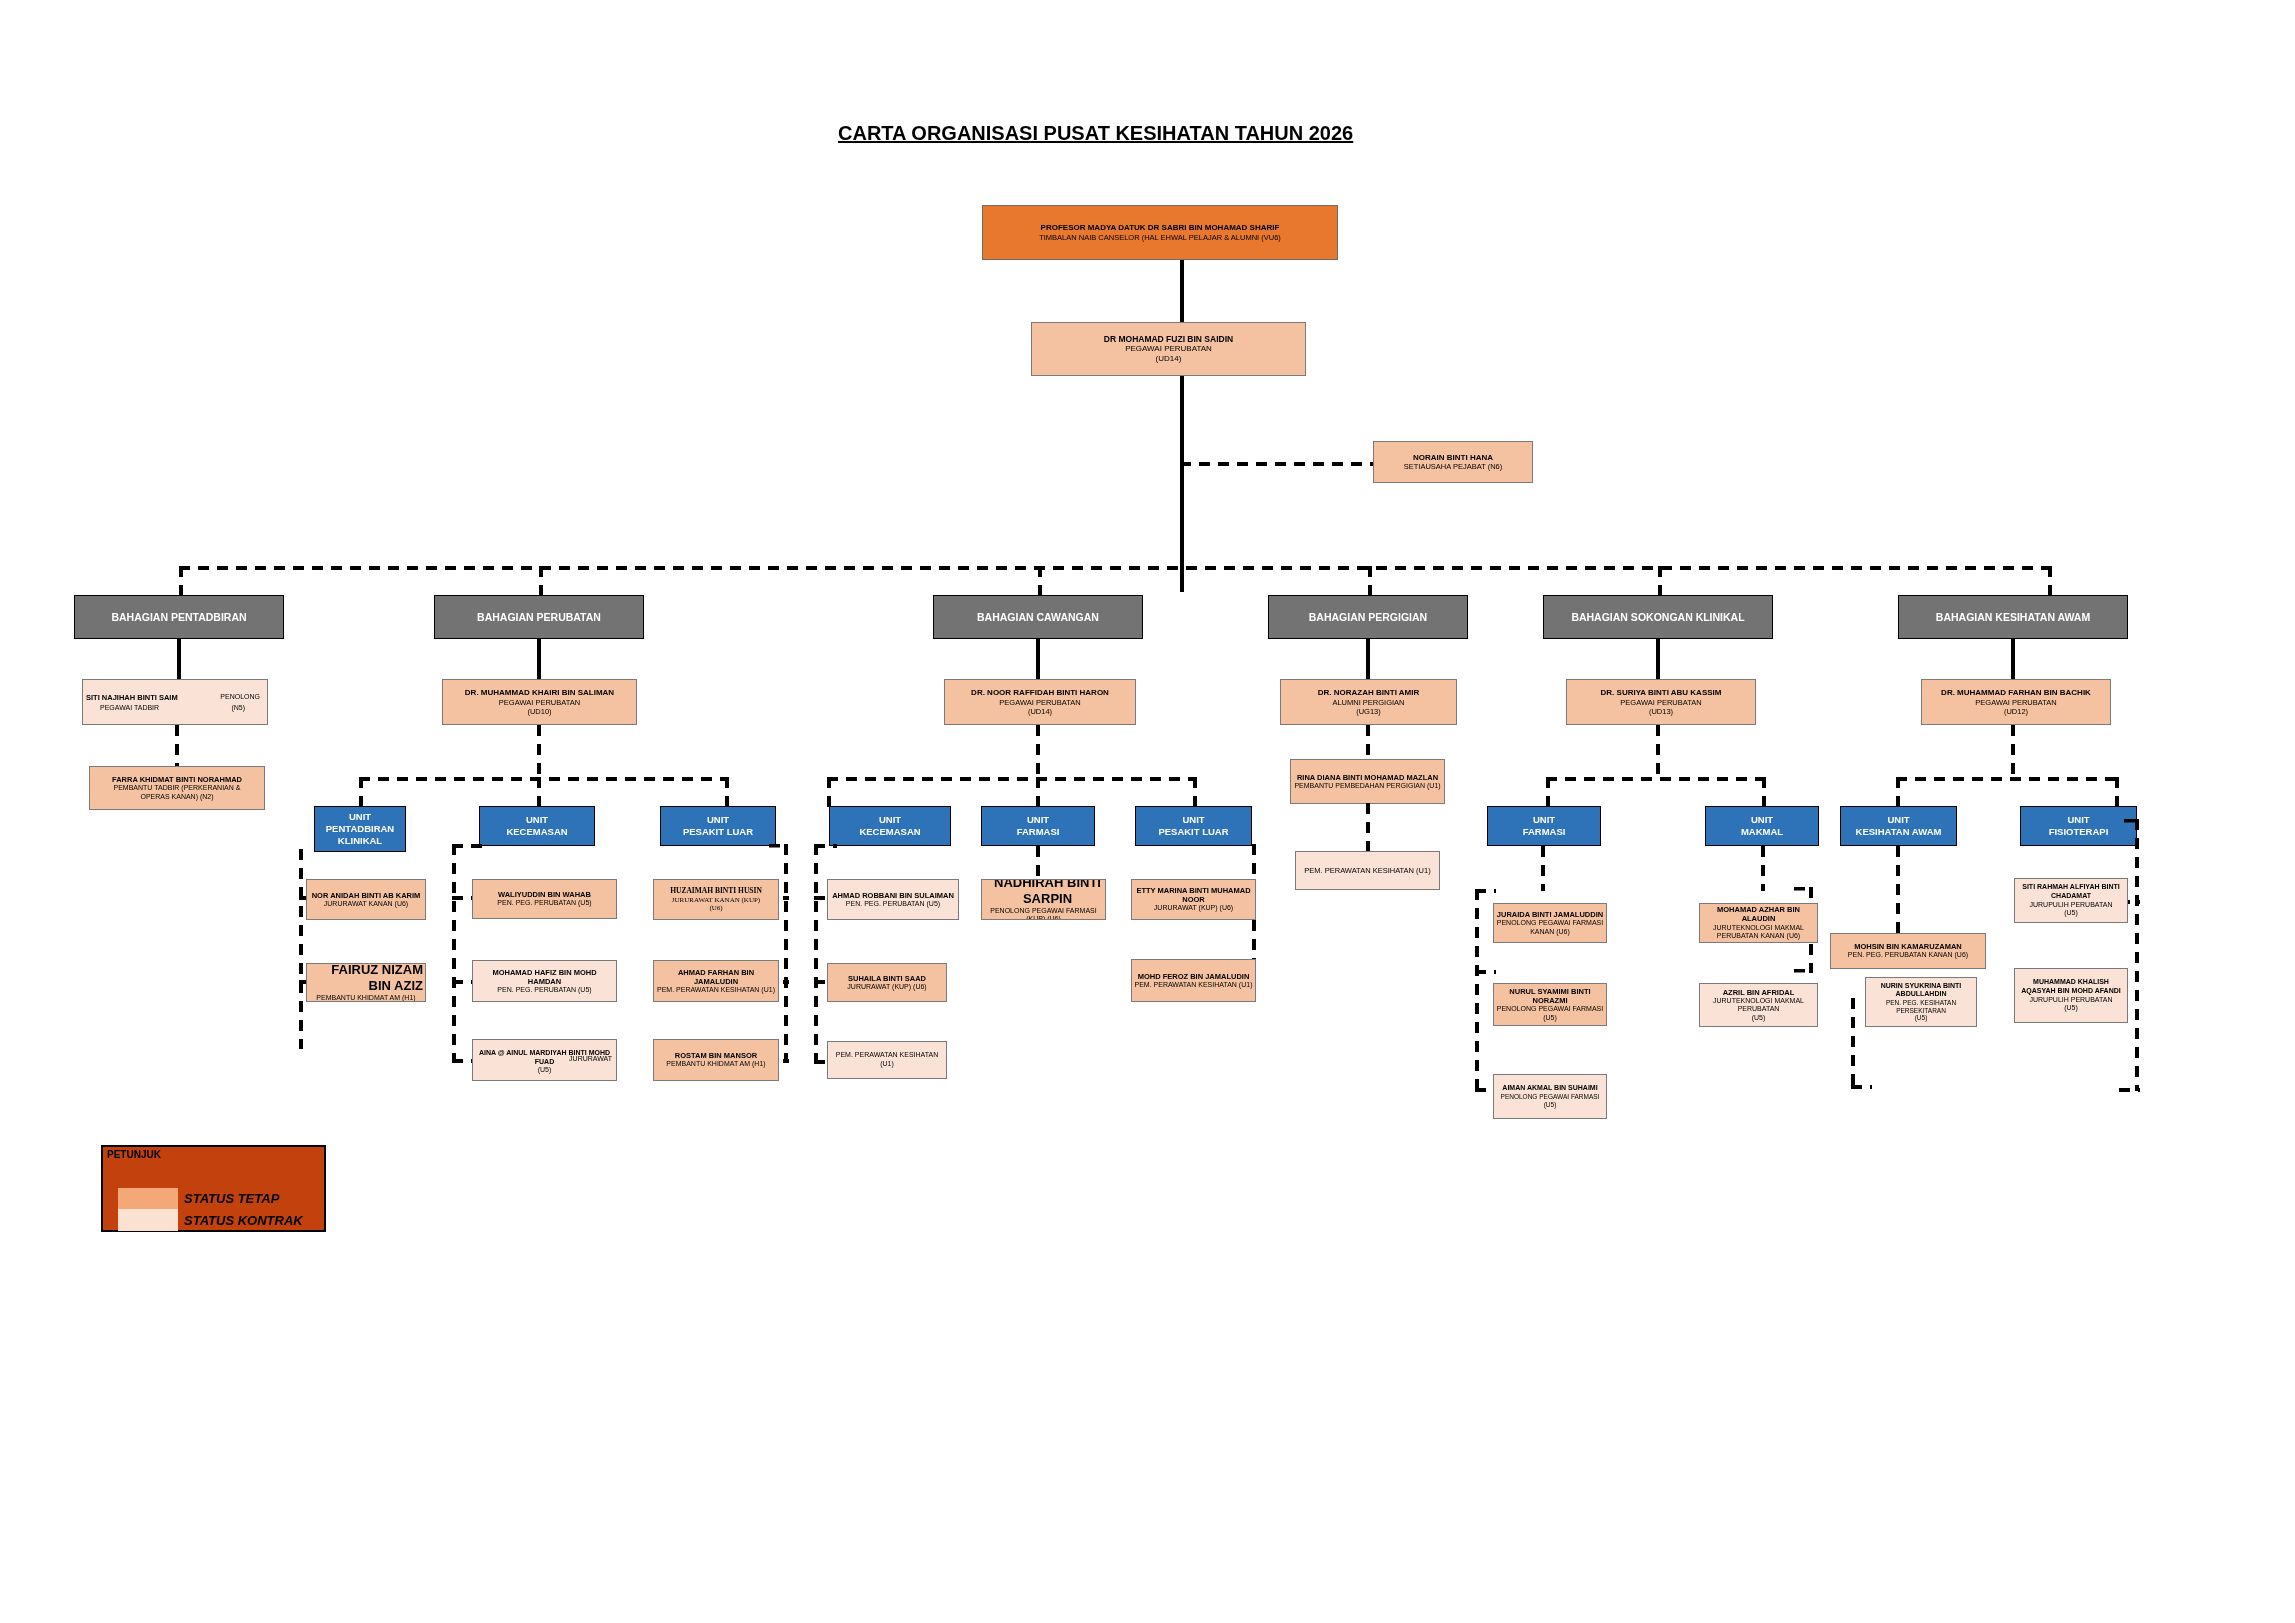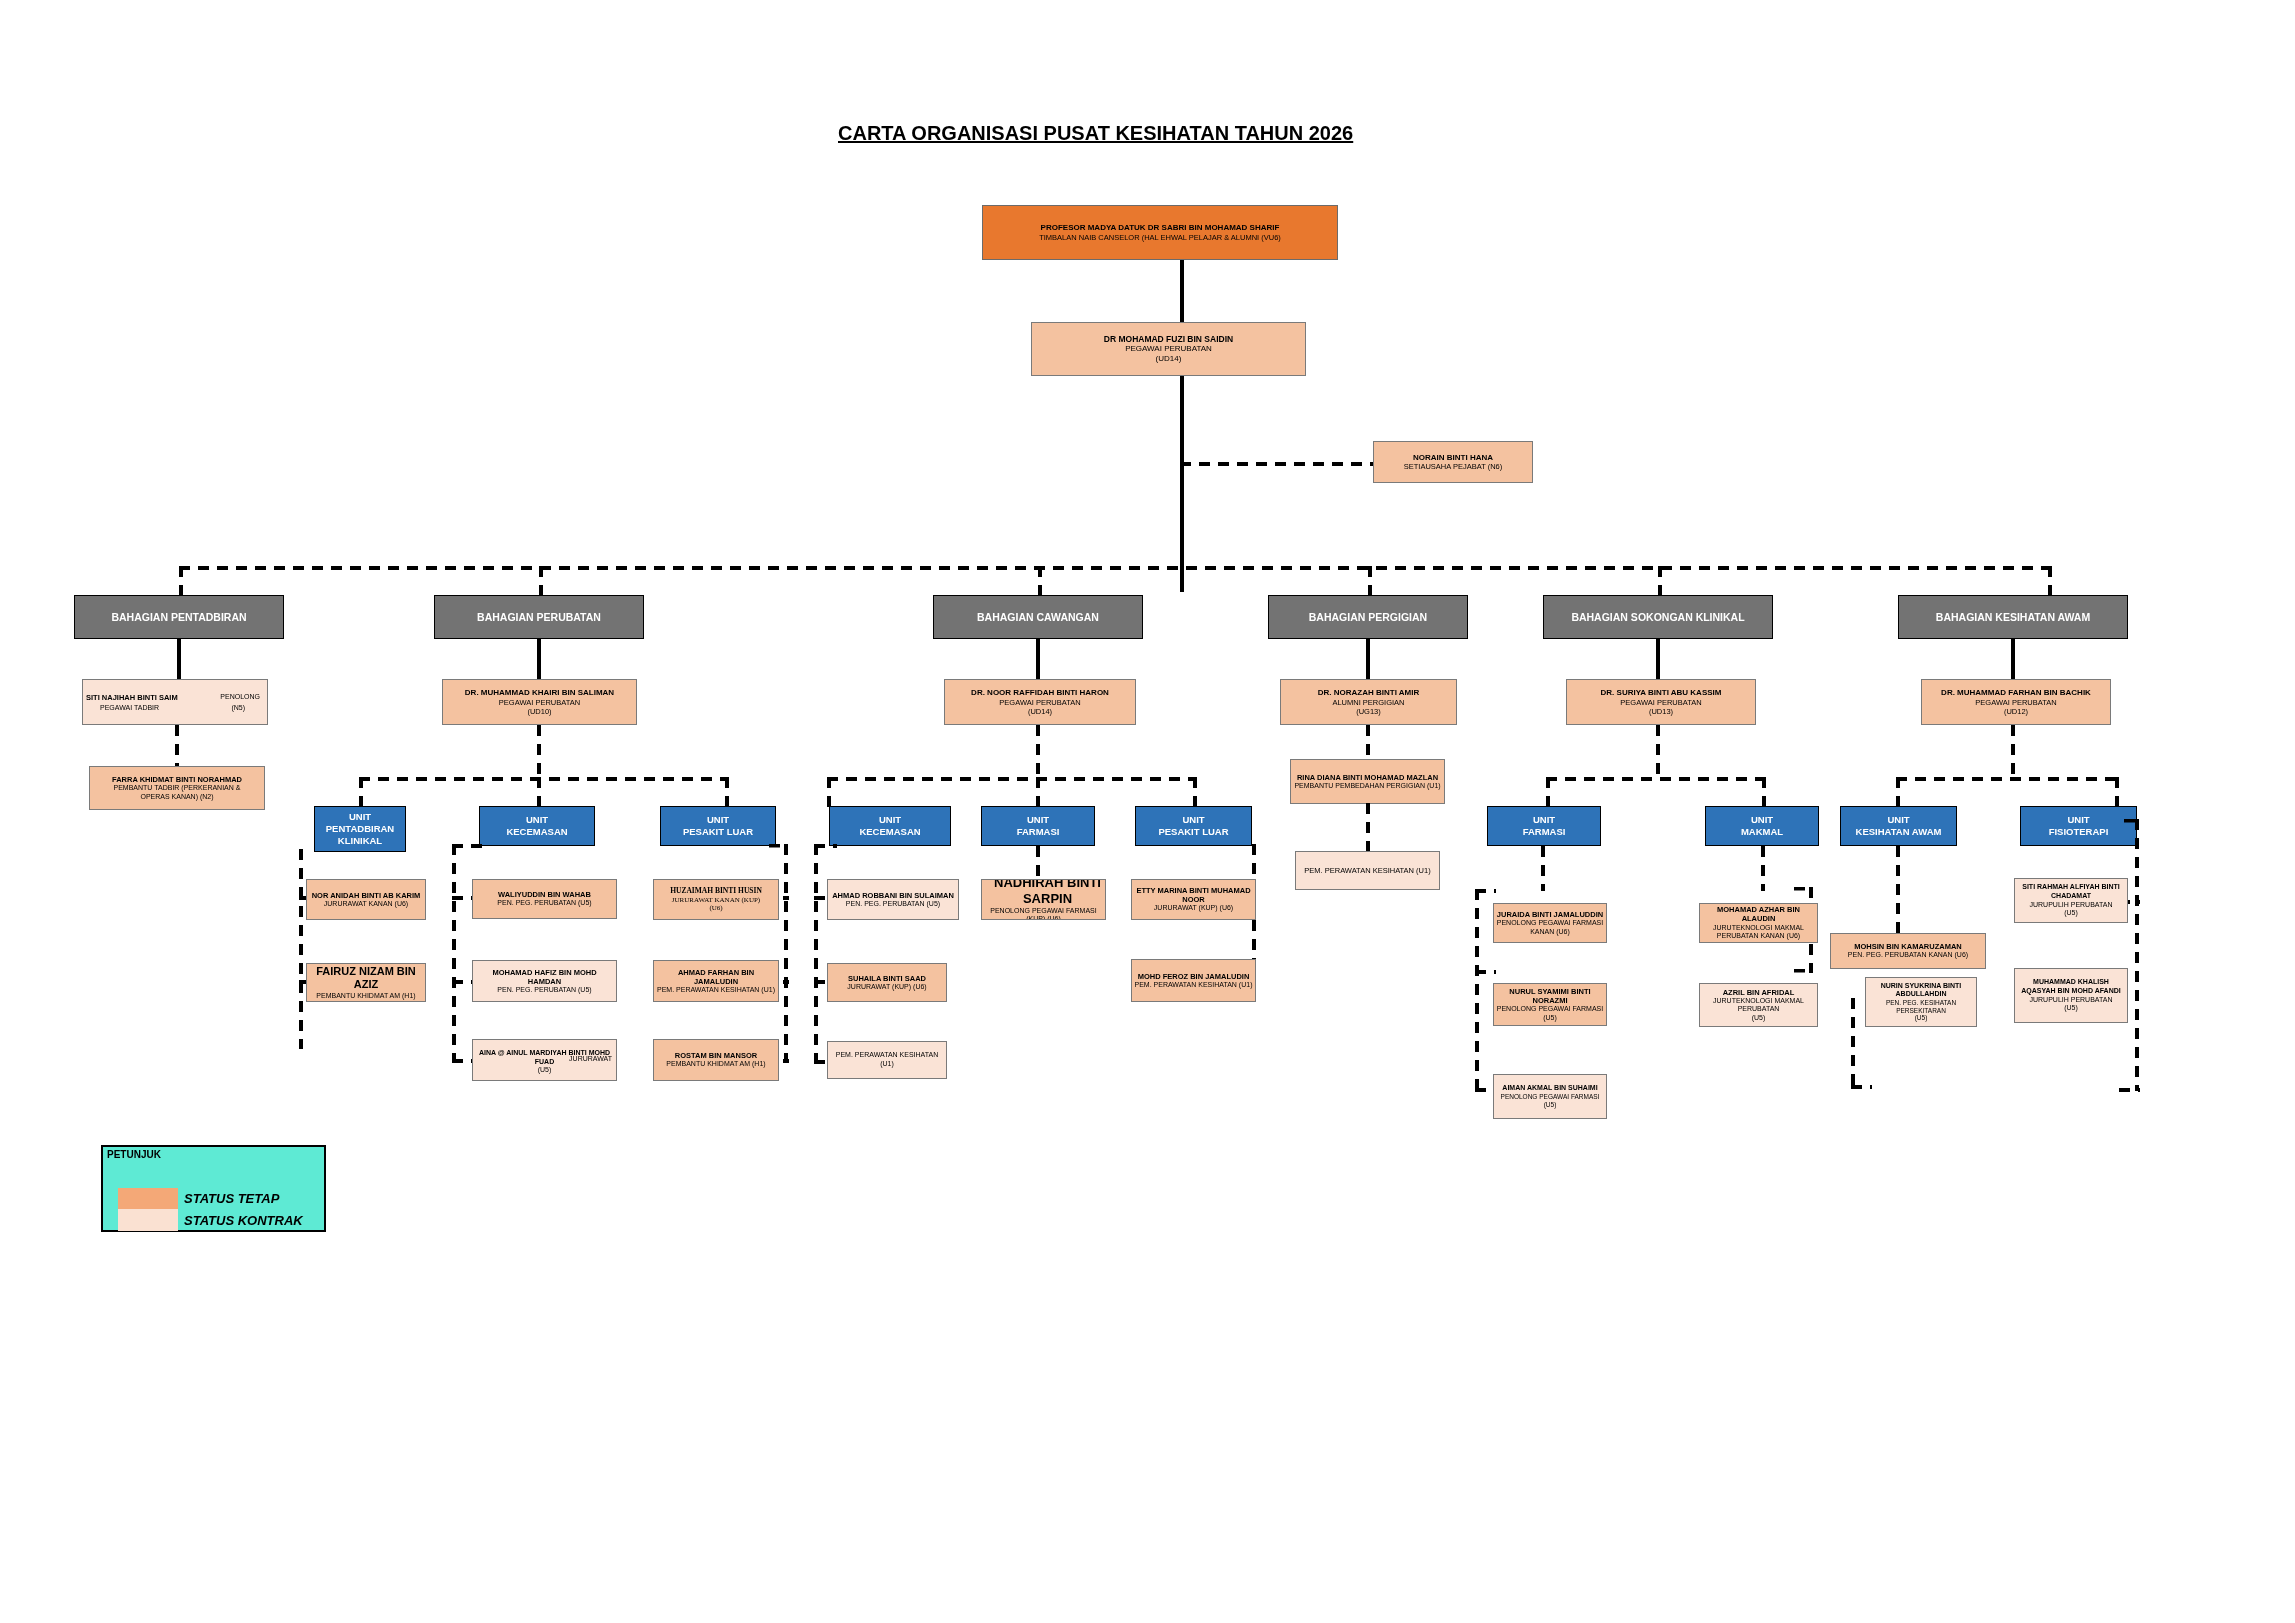--- a/index.html
+++ b/index.html
@@ -37,21 +37,21 @@
           display:flex; align-items:center; justify-content:center;
           text-align:center; line-height:1.2; }
 
   .unit { position:absolute; box-sizing:border-box; background:#2e73b8;
           border:1.5px solid #000; color:#fff; font-weight:bold;
           display:flex; flex-direction:column; align-items:center;
           justify-content:center; text-align:center; line-height:1.25; }
 
   
   #legend { position:absolute; box-sizing:border-box; border:2.5px solid #000;
-            background:#5eead4;text-decoration:underline; }
+            background:#c2410c;text-decoration:underline; }
   #legend .lg-ttl { position:absolute; left:4px; top:2px; font-weight:bold;
                     color:#000; }
   .sw { position:absolute; }
   .lg-lb { position:absolute; font-style:italic; font-weight:bold; color:#000;
            white-space:nowrap; }
 </style>
 </head>
 <body>
 
 <div id="stage">
@@ -265,21 +265,21 @@
   <div class="dsh-v" style="left:2135px; top:819px; height:272px;"></div>
   <div class="dsh-h" style="left:2124px; top:819px; width:17px;"></div>
   <div class="dsh-h" style="left:2119px; top:900px; width:21px;"></div>
   <div class="dsh-h" style="left:2119px; top:1088px; width:21px;"></div>
 
   <div class="bx tetap" style="left:306px; top:879px; width:120px; height:41px;">
     <div class="nm" style="font-size:7.5px;">NOR ANIDAH BINTI AB KARIM</div>
     <div class="po" style="font-size:7px;">JURURAWAT KANAN (U6)</div>
   </div>
   <div class="bx tetap" style="left:306px; top:963px; width:120px; height:39px;">
-    <div class="nm" style="font-size:11px;">FAIRUZ NIZAM BIN AZIZ</div>
+    <div class="nm" style="font-size:13px;text-align:right;">FAIRUZ NIZAM BIN AZIZ</div>
     <div class="po" style="font-size:7px;">PEMBANTU KHIDMAT AM (H1)</div>
   </div>
 
   <div class="bx tetap" style="left:472px; top:879px; width:145px; height:40px;">
     <div class="nm" style="font-size:7.5px;">WALIYUDDIN BIN WAHAB</div>
     <div class="po" style="font-size:7px;">PEN. PEG. PERUBATAN (U5)</div>
   </div>
   <div class="bx kontrak" style="left:472px; top:960px; width:145px; height:42px;">
     <div class="nm" style="font-size:7.5px;">MOHAMAD HAFIZ BIN MOHD HAMDAN</div>
     <div class="po" style="font-size:7px;">PEN. PEG. PERUBATAN (U5)</div>

